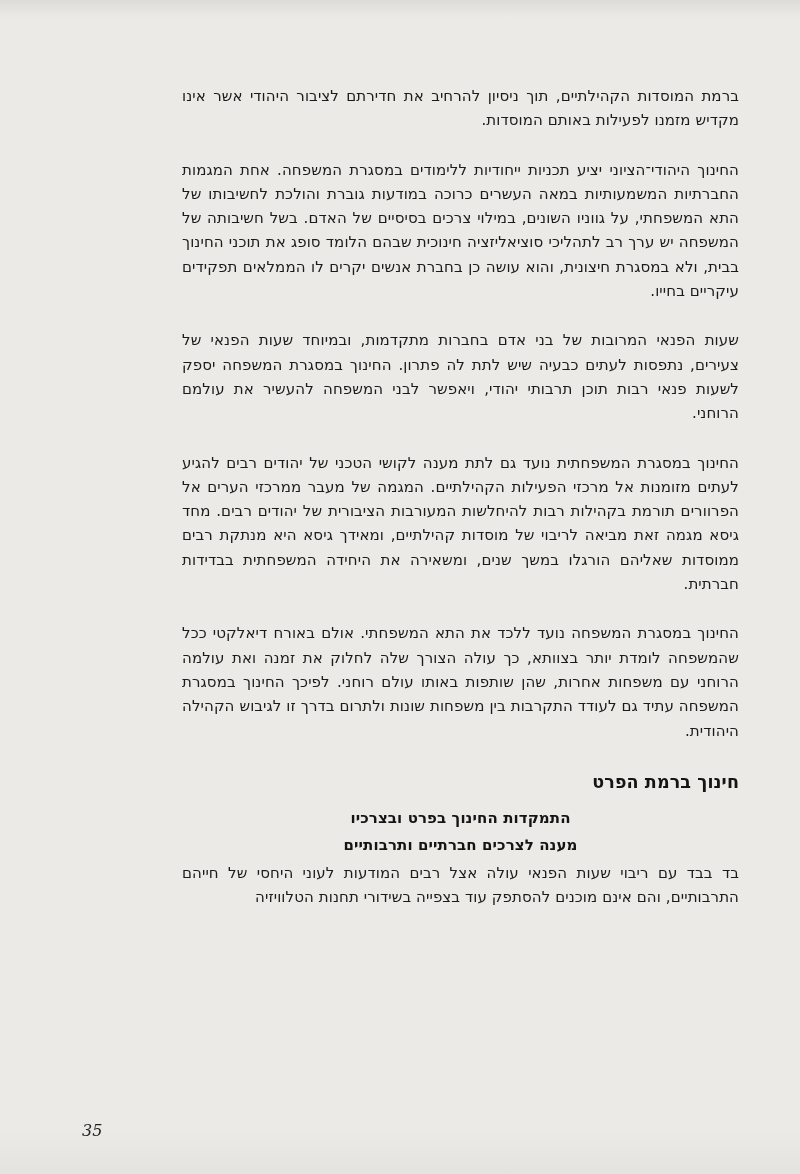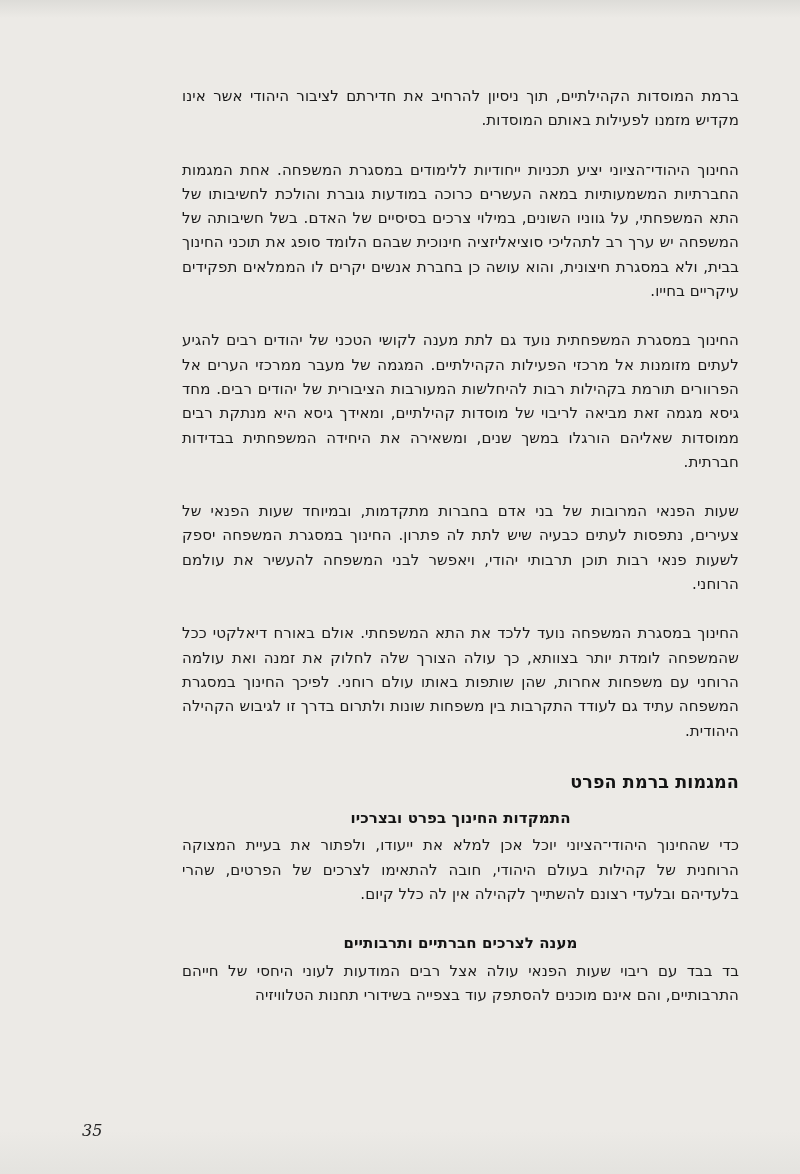--- a/index.html
+++ b/index.html
@@ -78,31 +78,30 @@
 <div class="scan-page">
 
   <div class="scan-artifact"></div>
 
   <article class="content">
     <p>ברמת המוסדות הקהילתיים, תוך ניסיון להרחיב את חדירתם לציבור היהודי אשר אינו מקדיש מזמנו לפעילות באותם המוסדות.</p>
 
 
     <p>החינוך היהודי־הציוני יציע תכניות ייחודיות ללימודים במסגרת המשפחה. אחת המגמות החברתיות המשמעותיות במאה העשרים כרוכה במודעות גוברת והולכת לחשיבותו של התא המשפחתי, על גווניו השונים, במילוי צרכים בסיסיים של האדם. בשל חשיבותה של המשפחה יש ערך רב לתהליכי סוציאליזציה חינוכית שבהם הלומד סופג את תוכני החינוך בבית, ולא במסגרת חיצונית, והוא עושה כן בחברת אנשים יקרים לו הממלאים תפקידים עיקריים בחייו.</p>
 
+    <p>שעות הפנאי המרובות של בני אדם בחברות מתקדמות, ובמיוחד שעות הפנאי של צעירים, נתפסות לעתים כבעיה שיש לתת לה פתרון. החינוך במסגרת המשפחה יספק לשעות פנאי רבות תוכן תרבותי יהודי, ויאפשר לבני המשפחה להעשיר את עולמם הרוחני.</p>
+
     <p>החינוך במסגרת המשפחתית נועד גם לתת מענה לקושי הטכני של יהודים רבים להגיע לעתים מזומנות אל מרכזי הפעילות הקהילתיים. המגמה של מעבר ממרכזי הערים אל הפרוורים תורמת בקהילות רבות להיחלשות המעורבות הציבורית של יהודים רבים. מחד גיסא מגמה זאת מביאה לריבוי של מוסדות קהילתיים, ומאידך גיסא היא מנתקת רבים ממוסדות שאליהם הורגלו במשך שנים, ומשאירה את היחידה המשפחתית בבדידות חברתית.</p>
-
-    <p>שעות הפנאי המרובות של בני אדם בחברות מתקדמות, ובמיוחד שעות הפנאי של צעירים, נתפסות לעתים כבעיה שיש לתת לה פתרון. החינוך במסגרת המשפחה יספק לשעות פנאי רבות תוכן תרבותי יהודי, ויאפשר לבני המשפחה להעשיר את עולמם הרוחני.</p>
 
     <p>החינוך במסגרת המשפחה נועד ללכד את התא המשפחתי. אולם באורח דיאלקטי ככל שהמשפחה לומדת יותר בצוותא, כך עולה הצורך שלה לחלוק את זמנה ואת עולמה הרוחני עם משפחות אחרות, שהן שותפות באותו עולם רוחני. לפיכך החינוך במסגרת המשפחה עתיד גם לעודד התקרבות בין משפחות שונות ולתרום בדרך זו לגיבוש הקהילה היהודית.</p>
 
-    <h2 class="heading">המגמות ברמת הפרט</h2>
+    <h2 class="heading">חינוך ברמת הפרט</h2>
 
     <h3 class="subheading">התמקדות החינוך בפרט ובצרכיו</h3>
 
-    <p class="after-sub">כדי שהחינוך היהודי־הציוני יוכל אכן למלא את ייעודו, ולפתור את בעיית המצוקה הרוחנית של קהילות בעולם היהודי, חובה להתאימו לצרכים של הפרטים, שהרי בלעדיהם ובלעדי רצונם להשתייך לקהילה אין לה כלל קיום.</p>
 
     <h3 class="subheading">מענה לצרכים חברתיים ותרבותיים</h3>
 
 
     <p>בד בבד עם ריבוי שעות הפנאי עולה אצל רבים המודעות לעוני היחסי של חייהם התרבותיים, והם אינם מוכנים להסתפק עוד בצפייה בשידורי תחנות הטלוויזיה</p>
   </article>
 
   <div class="page-number">35</div>
 
 </div>

